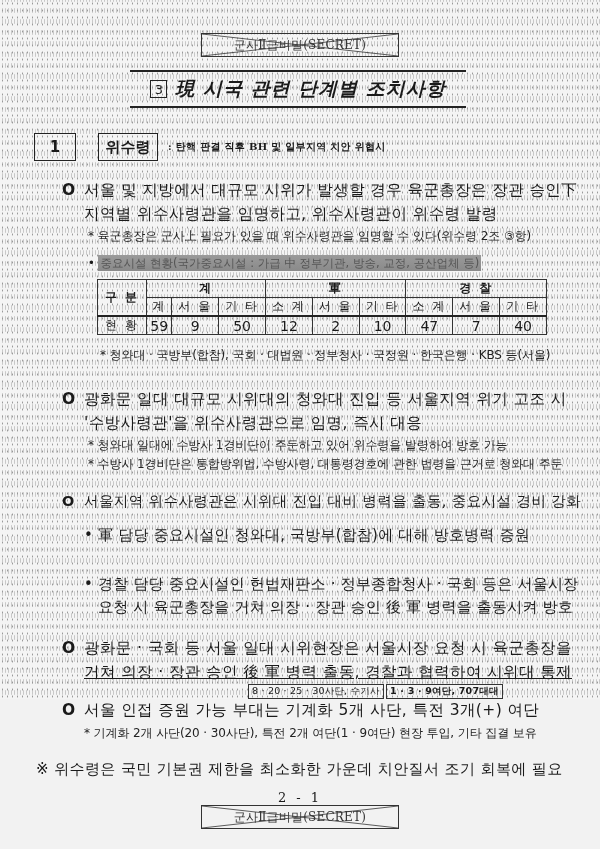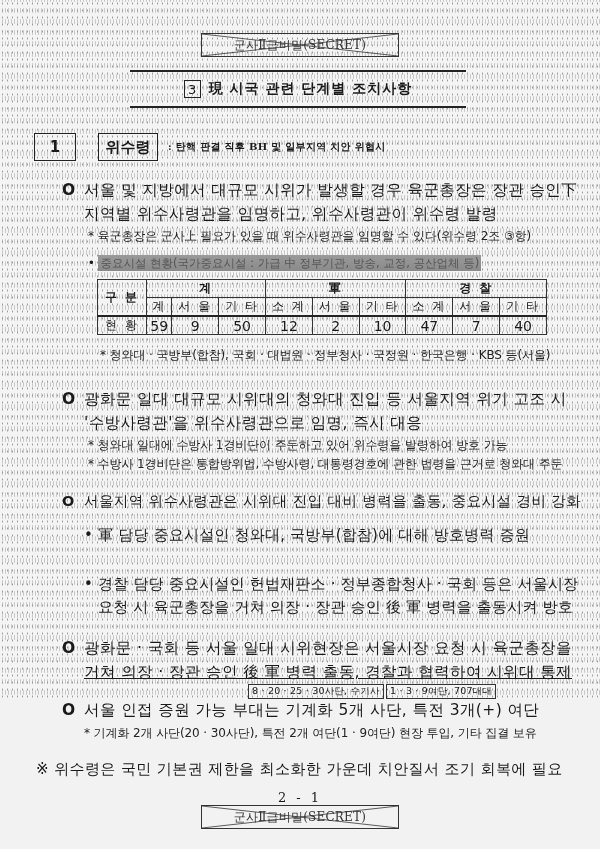--- a/index.html
+++ b/index.html
@@ -35,21 +35,21 @@
   .title-bar {
     position: absolute; left: 130px; top: 70px; width: 336px; height: 34px;
     border-top: 2px solid #222; border-bottom: 2px solid #222;
     display: flex; align-items: center; justify-content: center; gap: 8px;
   }
   .title-num {
     display: inline-flex; align-items: center; justify-content: center;
     width: 15px; height: 16px; border: 1px solid #222; font-size: 13px;
     font-family: "DejaVu Sans", sans-serif;
   }
-  .title-text { font-size: 14px; font-weight: bold; letter-spacing: 1px; }
+  .title-text { font-size: 19px; font-weight: bold; letter-spacing: 1px; font-style: italic; }
 
   .sec-head { position: absolute; left: 34px; top: 133px; display: flex; align-items: center; }
   .sec-num {
     width: 40px; height: 26px; border: 1.5px solid #222;
     display: flex; align-items: center; justify-content: center;
     font-size: 15px; font-weight: bold;
   }
   .sec-name {
     margin-left: 22px; width: 58px; height: 26px; border: 1.5px solid #222;
     display: flex; align-items: center; justify-content: center;
@@ -178,21 +178,21 @@
     <span>•</span>&nbsp;<span>경찰 담당 중요시설인 헌법재판소 · 정부종합청사 · 국회 등은 서울시장</span>
   </div>
   <div class="line dot-item" style="left:98px; top:598px;">요청 시 육군총장을 거쳐 의장 · 장관 승인 後 軍 병력을 출동시켜 방호</div>
 
   <div class="line o-bullet underline" style="left:84px; top:662px;">거쳐 의장 · 장관 승인 後 軍 병력 출동, 경찰과 협력하여 시위대 통제</div>
   <div class="line o-bullet" style="left:62px; top:638px;">
     <span class="o-mark">O</span><span>광화문 · 국회 등 서울 일대 시위현장은 서울시장 요청 시 육군총장을</span>
   </div>
 
   <div class="small-box" style="left:248px;">8 · 20 · 25 · 30사단, 수기사</div>
-  <div class="small-box" style="left:386px;">1 · 3 · 9여단, 707대대</div>
+  <div class="small-box" style="left:386px;font-weight:bold;">1 · 3 · 9여단, 707대대</div>
 
   <div class="line o-bullet" style="left:62px; top:700px;">
     <span class="o-mark">O</span><span>서울 인접 증원 가능 부대는 기계화 5개 사단, 특전 3개(+) 여단</span>
   </div>
   <div class="line note" style="left:84px; top:725px;">* 기계화 2개 사단(20 · 30사단), 특전 2개 여단(1 · 9여단) 현장 투입, 기타 집결 보유</div>
 
   <div class="line o-bullet" style="left:36px; top:760px; font-size:15px;">※ 위수령은 국민 기본권 제한을 최소화한 가운데 치안질서 조기 회복에 필요</div>
 
   <div class="page-num">2 - 1</div>
 

